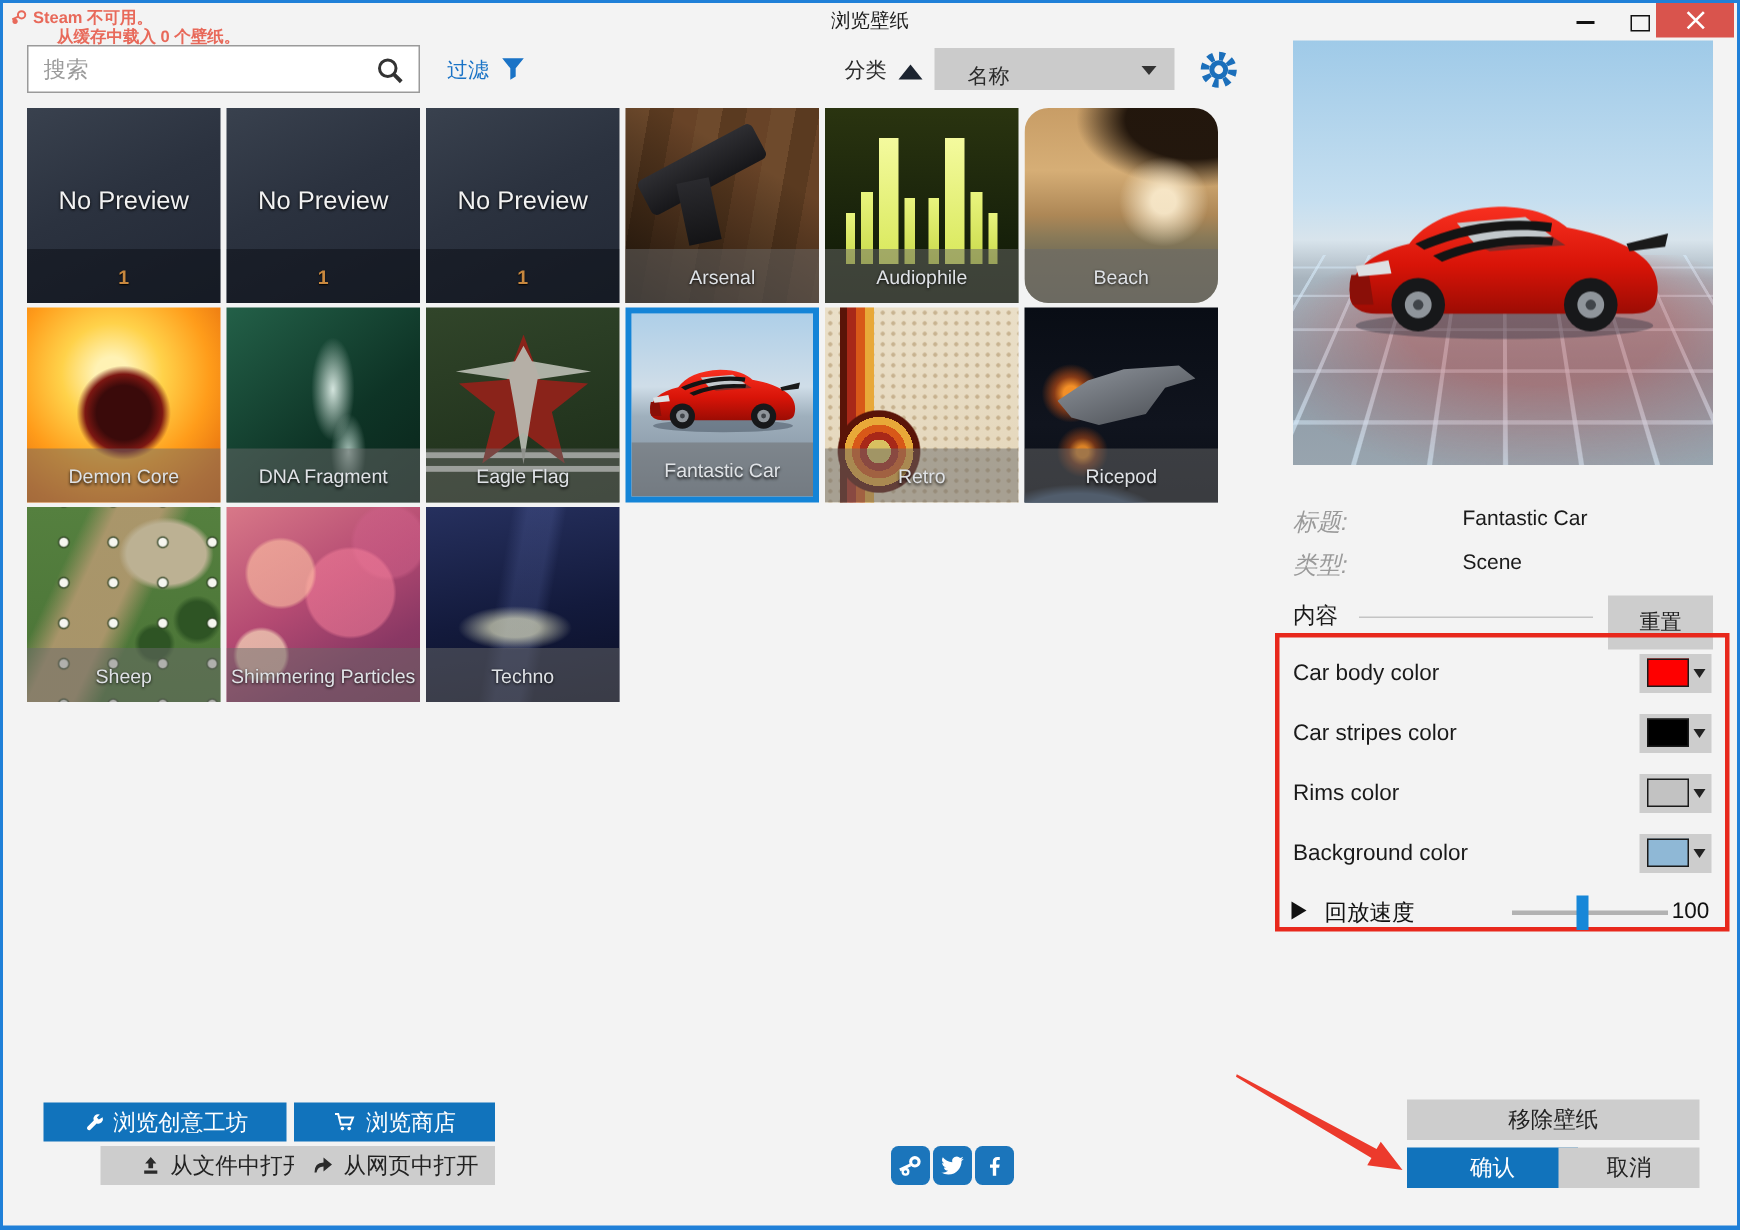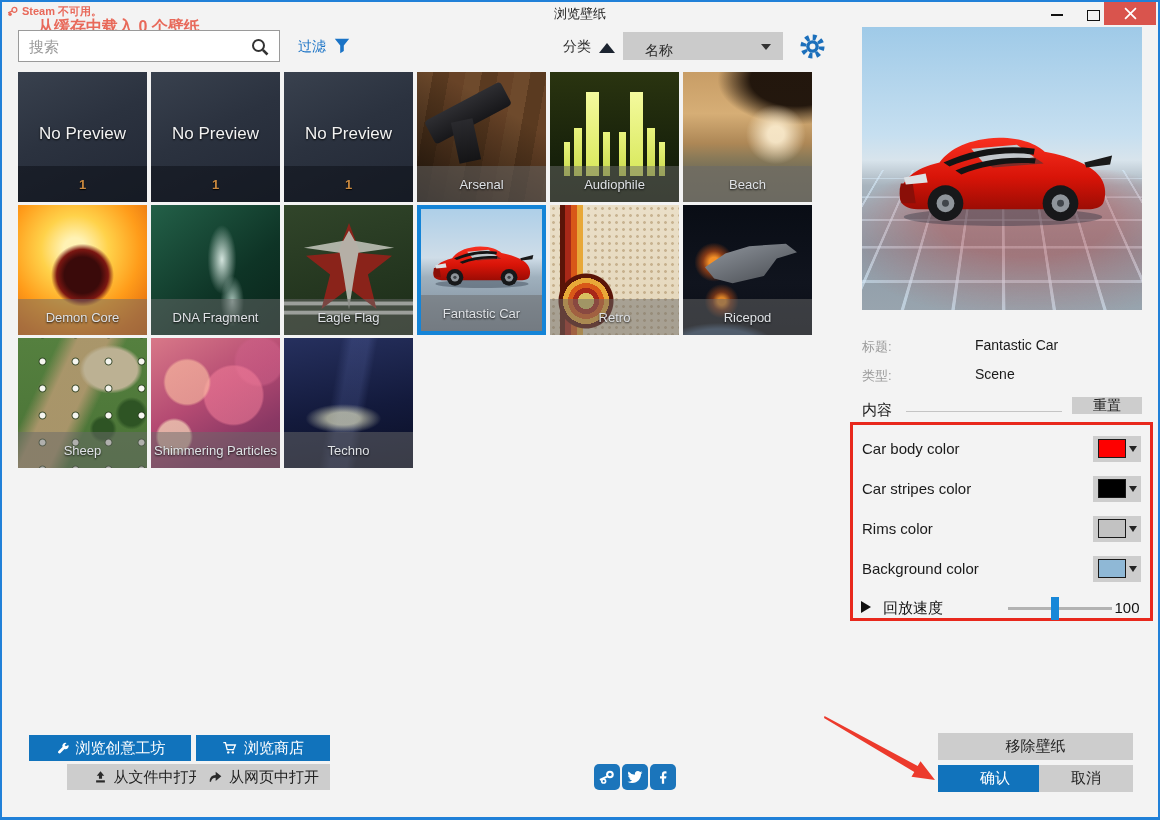--- a/index.html
+++ b/index.html
@@ -11,21 +11,21 @@
   }
   .abs{position:absolute;}
   
   .title{left:0;top:3px;width:100%;text-align:center;font-size:13px;color:#1c1c1c;}
   .winbtn{top:4px;width:28px;height:18px;display:flex;align-items:center;justify-content:center;}
   .btn-min{left:1041px;} .btn-min i{display:block;width:12px;height:2px;background:#111;}
   .btn-max{left:1077px;} .btn-max i{display:block;width:11px;height:9px;border:1.5px solid #111;}
   .btn-close{left:1102px;top:0;width:52px;height:23px;background:#d9544d;display:flex;align-items:center;justify-content:center;}
   
   .status1{left:4px;top:2px;font-size:11px;font-weight:bold;color:#e8695a;display:flex;align-items:center;gap:3px;}
-  .status2{left:36px;top:15px;font-size:16px;font-weight:bold;color:#e8695a;}
+  .status2{left:36px;top:15px;font-size:11px;font-weight:bold;color:#e8695a;}
   
   .search{left:16px;top:28px;width:262px;height:32px;box-sizing:border-box;border:1px solid #9a9a9a;background:#fff;font-size:15px;color:#333;padding:0 34px 0 10px;font-family:"Liberation Sans",sans-serif;outline:none;}
   .search::placeholder{color:#9b9b9b;}
   .search-ico{left:248px;top:35px;}
   .filter-lbl{left:296px;top:36px;font-size:14px;color:#1a73c6;}
   .filter-ico{left:331px;top:35px;}
   .sort-lbl{left:561px;top:36px;font-size:14px;color:#2b2b2b;}
   .sort-asc{left:597px;top:41px;width:0;height:0;border-left:8px solid transparent;border-right:8px solid transparent;border-bottom:10px solid #1c2430;}
   .sort-dd{left:621px;top:30px;width:160px;height:28px;background:#cbcbcb;display:flex;align-items:flex-end;font-size:14px;color:#2b2b2b;padding-left:22px;box-sizing:border-box;}
   .sort-dd .caret{position:absolute;right:12px;top:12px;width:0;height:0;border-left:5px solid transparent;border-right:5px solid transparent;border-top:6px solid #333;}
@@ -49,21 +49,21 @@
     linear-gradient(#f4fa9e,#d8e85a) 36px 20px/13px 84px no-repeat,
     linear-gradient(#e9f47e,#c9da4a) 53px 60px/7px 44px no-repeat,
     linear-gradient(#e9f47e,#c9da4a) 69px 60px/7px 44px no-repeat,
     linear-gradient(#f4fa9e,#d8e85a) 80px 20px/13px 84px no-repeat,
     linear-gradient(#e9f47e,#c9da4a) 97px 56px/8px 48px no-repeat,
     linear-gradient(#e9f47e,#c9da4a) 109px 70px/6px 34px no-repeat,
     linear-gradient(180deg,#2a3410,#16200a 70%,#101806);}
   .bg-beach{background:
     radial-gradient(circle at 72% 48%,rgba(255,242,214,.85) 0 7%,transparent 26%),
     radial-gradient(ellipse 85% 48% at 88% 6%,rgba(24,14,7,.94) 0 42%,rgba(24,14,7,.45) 58%,transparent 72%),
-    linear-gradient(180deg,#c89d66 0%,#d6ae76 32%,#ad8756 55%,#8a7a58 66%,#787058 74%,#6e6a58 100%);}
+    linear-gradient(180deg,#c89d66 0%,#d6ae76 32%,#ad8756 55%,#8a7a58 66%,#787058 74%,#6e6a58 100%); border-radius: 16px;}
   .bg-deepspace{background:radial-gradient(ellipse at 52% 46%,#ecd9b9 0 5%,#b08868 18%,#6a4a4c 38%,#362a3c 62%,#171220 85%,#0e0c14 100%);}
   .bg-demoncore{background:
     radial-gradient(circle at 50% 54%,#3a0a0a 0 19%,#7c1712 27%,rgba(124,23,18,0) 33%),
     radial-gradient(circle at 44% 34%,#fff2b4 0 10%,#ffd24a 30%,#ff9c1a 58%,#e87410 82%,#d86208 100%);}
   .bg-dna{background:
     radial-gradient(ellipse 16% 38% at 55% 42%,rgba(232,246,240,.9),transparent 70%),
     radial-gradient(ellipse 13% 28% at 63% 74%,rgba(214,238,230,.75),transparent 70%),
     linear-gradient(140deg,#236048 0%,#0e3426 60%,#0a241a 100%);}
   .bg-eagle{background:
     linear-gradient(180deg,transparent 74%,#cfd4cc 74.5% 77%,transparent 77.5% 81%,#cfd4cc 81.5% 84%,transparent 84.5%),
@@ -103,27 +103,27 @@
   
   .preview{left:860px;top:25px;width:280px;height:283px;overflow:hidden;
     background:linear-gradient(180deg,#9fcae8 0%,#c6dff0 38%,#d8e4ec 47%,#a8b4be 56%,#8e9ca8 78%,#98a4ae 100%);}
   .floor{position:absolute;left:-40px;right:-40px;bottom:-30px;height:170px;
     background:
       radial-gradient(ellipse at 55% 35%,rgba(200,30,20,.3) 0 25%,transparent 52%),
       repeating-linear-gradient(90deg,rgba(215,235,250,.6) 0 2px,transparent 2px 30px),
       repeating-linear-gradient(0deg,rgba(215,235,250,.5) 0 2px,transparent 2px 26px);
     transform:perspective(260px) rotateX(52deg);transform-origin:top;}
   .preview-car{position:absolute;left:22px;top:78px;}
-  .meta-label{font-size:13px;color:#9a9a9a;}
+  .meta-label{font-size:16px;color:#9a9a9a;font-style:italic;}
   .meta-value{font-size:14px;color:#1a1a1a;}
   .lbl-title{left:860px;top:336px;} .val-title{left:973px;top:335px;}
   .lbl-type{left:860px;top:365px;}  .val-type{left:973px;top:364px;}
   .content-lbl{left:860px;top:399px;font-size:15px;color:#1a1a1a;}
   .content-line{left:904px;top:409px;width:156px;height:1px;background:#c4c4c4;}
-  .reset-btn{left:1070px;top:395px;width:70px;height:17px;background:#cdcdcd;display:flex;align-items:center;justify-content:center;font-size:14px;color:#222;cursor:pointer;}
+  .reset-btn{left:1070px;top:395px;width:70px;height:36px;background:#cdcdcd;display:flex;align-items:center;justify-content:center;font-size:14px;color:#222;cursor:pointer;}
   .redbox{left:848px;top:420px;width:303px;height:199px;box-sizing:border-box;border:3px solid #e8281c;}
   .prop-label{left:860px;font-size:15px;color:#1a1a1a;}
   .swatch-btn{left:1091px;width:48px;height:26px;background:#cdcdcd;cursor:pointer;}
   .swatch{position:absolute;left:5px;top:3px;width:28px;height:19px;border:1px solid #1a1a1a;box-sizing:border-box;}
   .swatch-caret{position:absolute;right:4px;top:10px;width:0;height:0;border-left:4.5px solid transparent;border-right:4.5px solid transparent;border-top:6px solid #222;}
   .play-tri{left:859px;top:599px;width:0;height:0;border-top:6.5px solid transparent;border-bottom:6.5px solid transparent;border-left:10px solid #111;}
   .play-lbl{left:881px;top:597px;font-size:15px;color:#111;}
   .slider-track{left:1006px;top:605px;width:104px;height:3px;background:#b2b2b2;cursor:pointer;}
   .slider-handle{left:1049px;top:595px;width:8px;height:23px;background:#1787d8;cursor:grab;}
   .play-val{left:1108px;top:597px;width:34px;text-align:center;font-size:15px;color:#111;}

